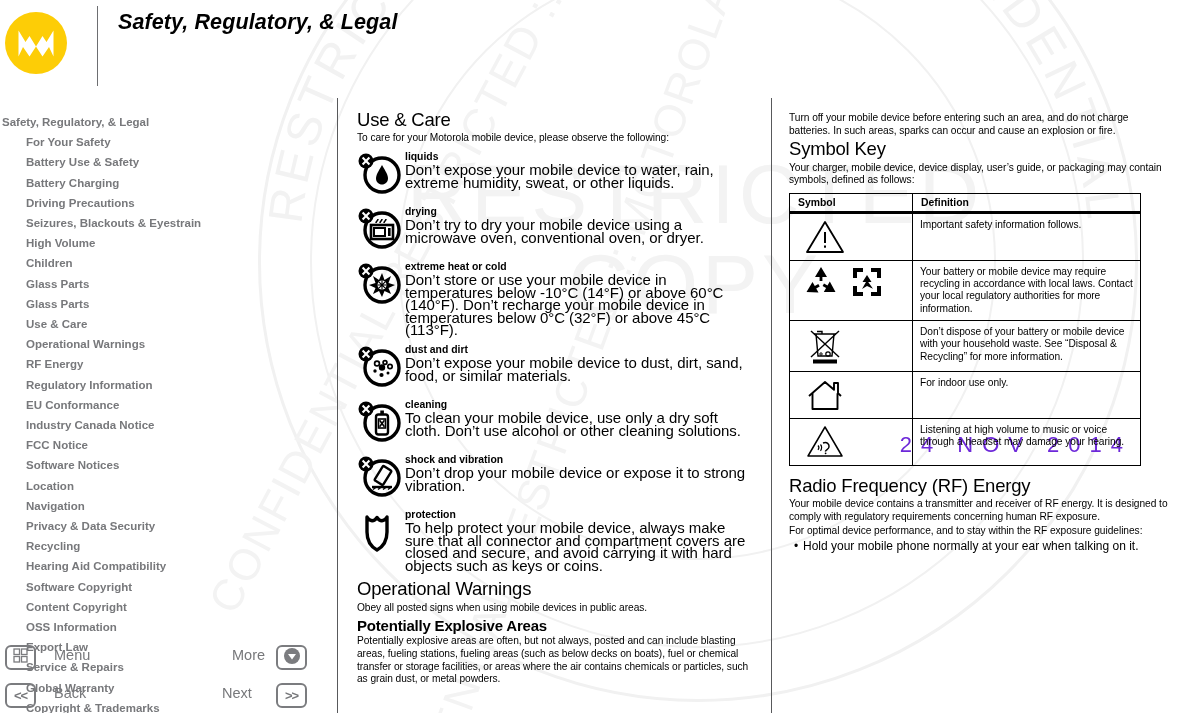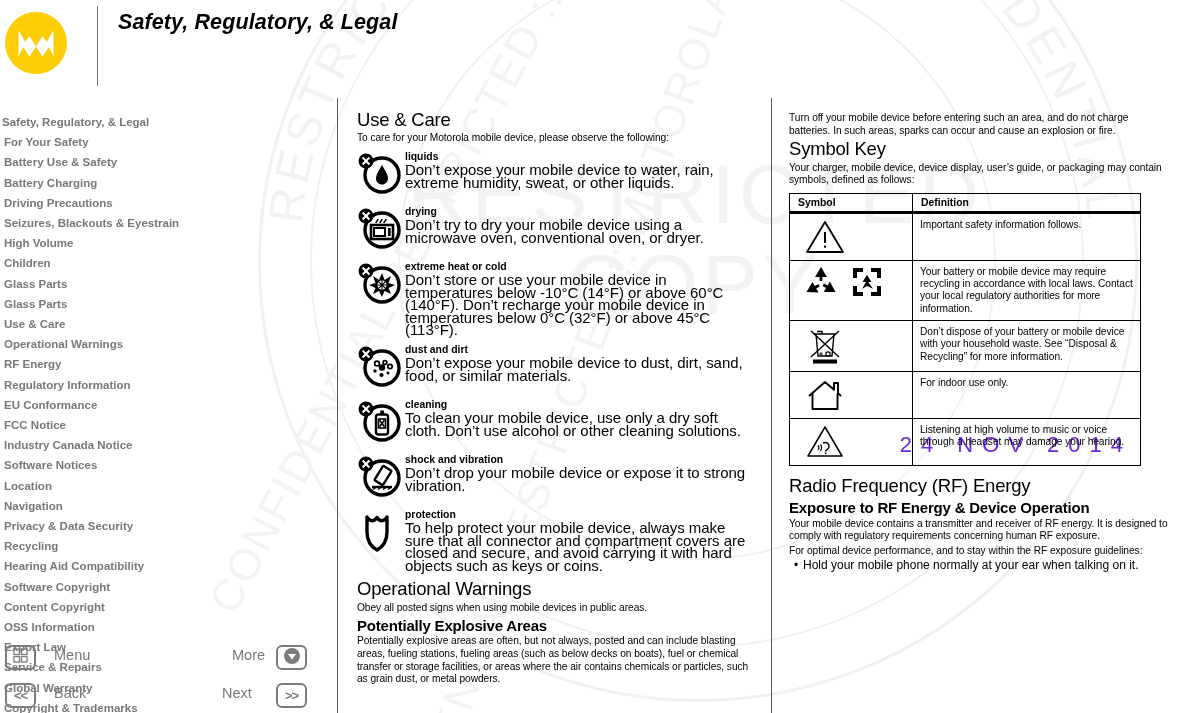--- a/index.html
+++ b/index.html
@@ -134,21 +134,21 @@
     z-index: 3;
   }
   .toc-item {
     font-size: 11.5px;
     font-weight: bold;
     color: #77787b;
     line-height: 20.2px;
     white-space: nowrap;
     padding-left: 2px;
   }
-  .toc-item.lvl1 { padding-left: 4px; }
+  .toc-item.lvl1 { padding-left: 26px; }
 
   
   .bottomnav {
     position: absolute;
     left: 0;
     top: 638px;
     width: 330px;
     height: 75px;
     z-index: 4;
     text-align: center;
@@ -353,22 +353,22 @@
     <div class="toc-item lvl1">Seizures, Blackouts &amp; Eyestrain</div>
     <div class="toc-item lvl1">High Volume</div>
     <div class="toc-item lvl1">Children</div>
     <div class="toc-item lvl1">Glass Parts</div>
     <div class="toc-item lvl1">Glass Parts</div>
     <div class="toc-item lvl1">Use &amp; Care</div>
     <div class="toc-item lvl1">Operational Warnings</div>
     <div class="toc-item lvl1">RF Energy</div>
     <div class="toc-item lvl1">Regulatory Information</div>
     <div class="toc-item lvl1">EU Conformance</div>
+    <div class="toc-item lvl1">Industry Canada Notice</div>
     <div class="toc-item lvl1">FCC Notice</div>
-    <div class="toc-item lvl1">Industry Canada Notice</div>
     <div class="toc-item lvl1">Software Notices</div>
     <div class="toc-item lvl1">Location</div>
     <div class="toc-item lvl1">Navigation</div>
     <div class="toc-item lvl1">Privacy &amp; Data Security</div>
     <div class="toc-item lvl1">Recycling</div>
     <div class="toc-item lvl1">Hearing Aid Compatibility</div>
     <div class="toc-item lvl1">Software Copyright</div>
     <div class="toc-item lvl1">Content Copyright</div>
     <div class="toc-item lvl1">OSS Information</div>
     <div class="toc-item lvl1">Export Law</div>
@@ -629,21 +629,20 @@
                 <path d="M 16.5 21.5 C 18 23 18 26 16.5 27.8" fill="none" stroke="#000" stroke-width="1.2"></path>
               </svg>
             </div>
           </td>
           <td class="def-cell">Listening at high volume to music or voice through a headset may damage your hearing.</td>
         </tr>
       </tbody>
     </table>
 
     <h1 class="sec" style="margin-top:10px;">Radio Frequency (RF) Energy</h1>
-    <h2 class="sub">Exposure to RF Energy &amp; Device Operation</h2>
     <p class="body" style="width:390px;">Your mobile device contains a transmitter and receiver of RF energy. It is designed to comply with regulatory requirements concerning human RF exposure.</p>
     <p class="body">For optimal device performance, and to stay within the RF exposure guidelines:</p>
     <ul class="bullets">
       <li>Hold your mobile phone normally at your ear when talking on it.</li>
     </ul>
   </div>
 
 </div>
 
 </body></html>

